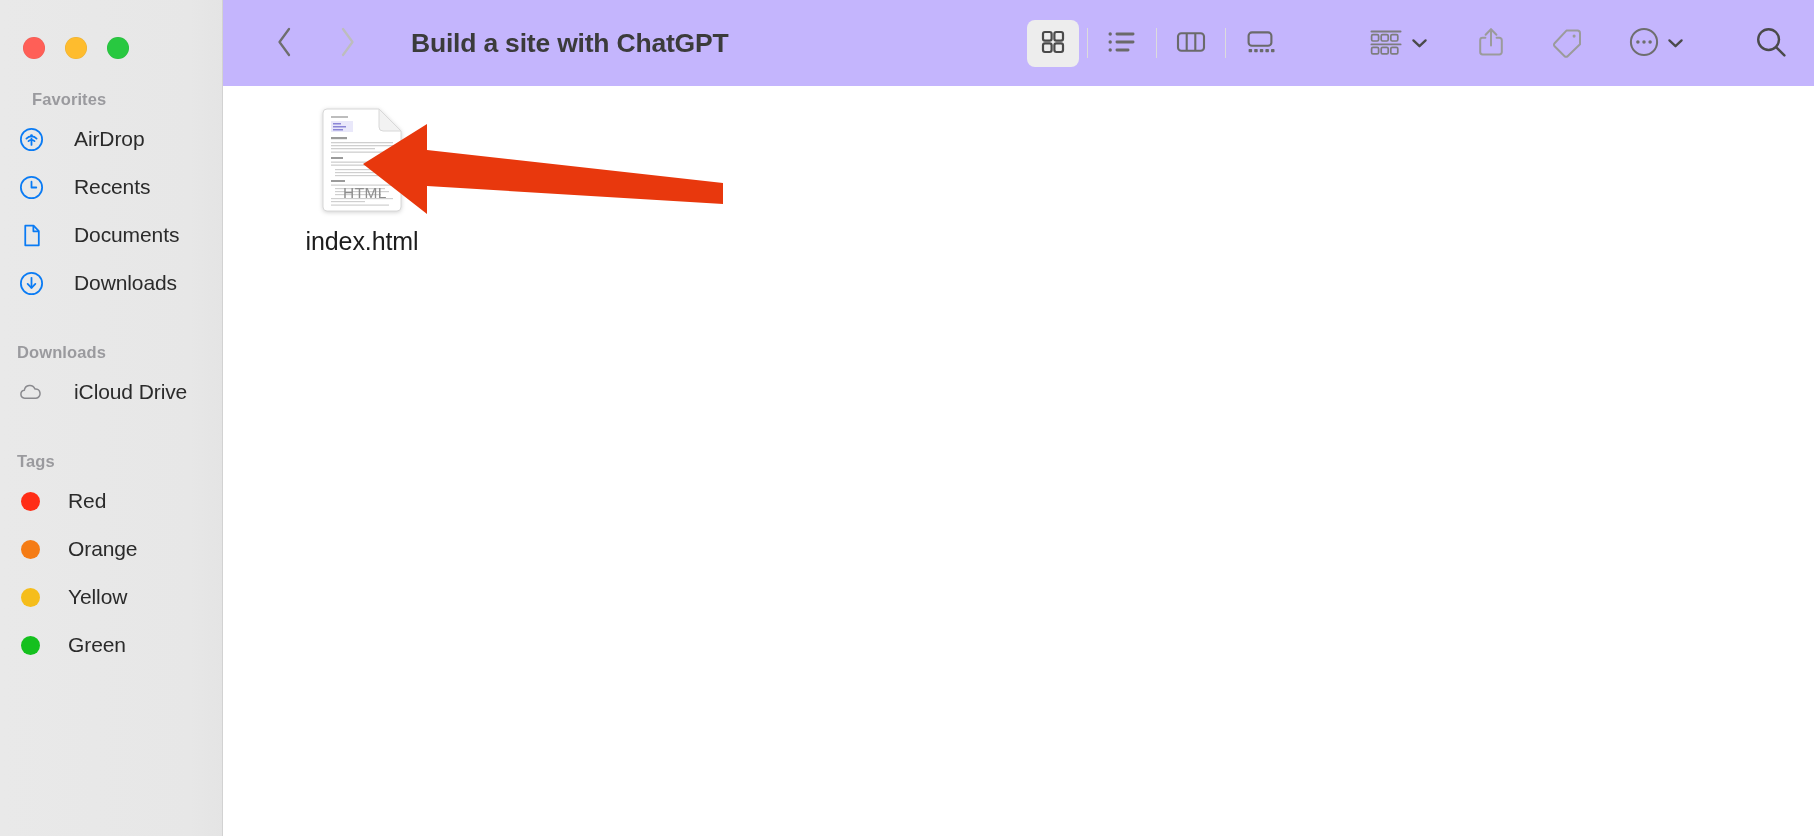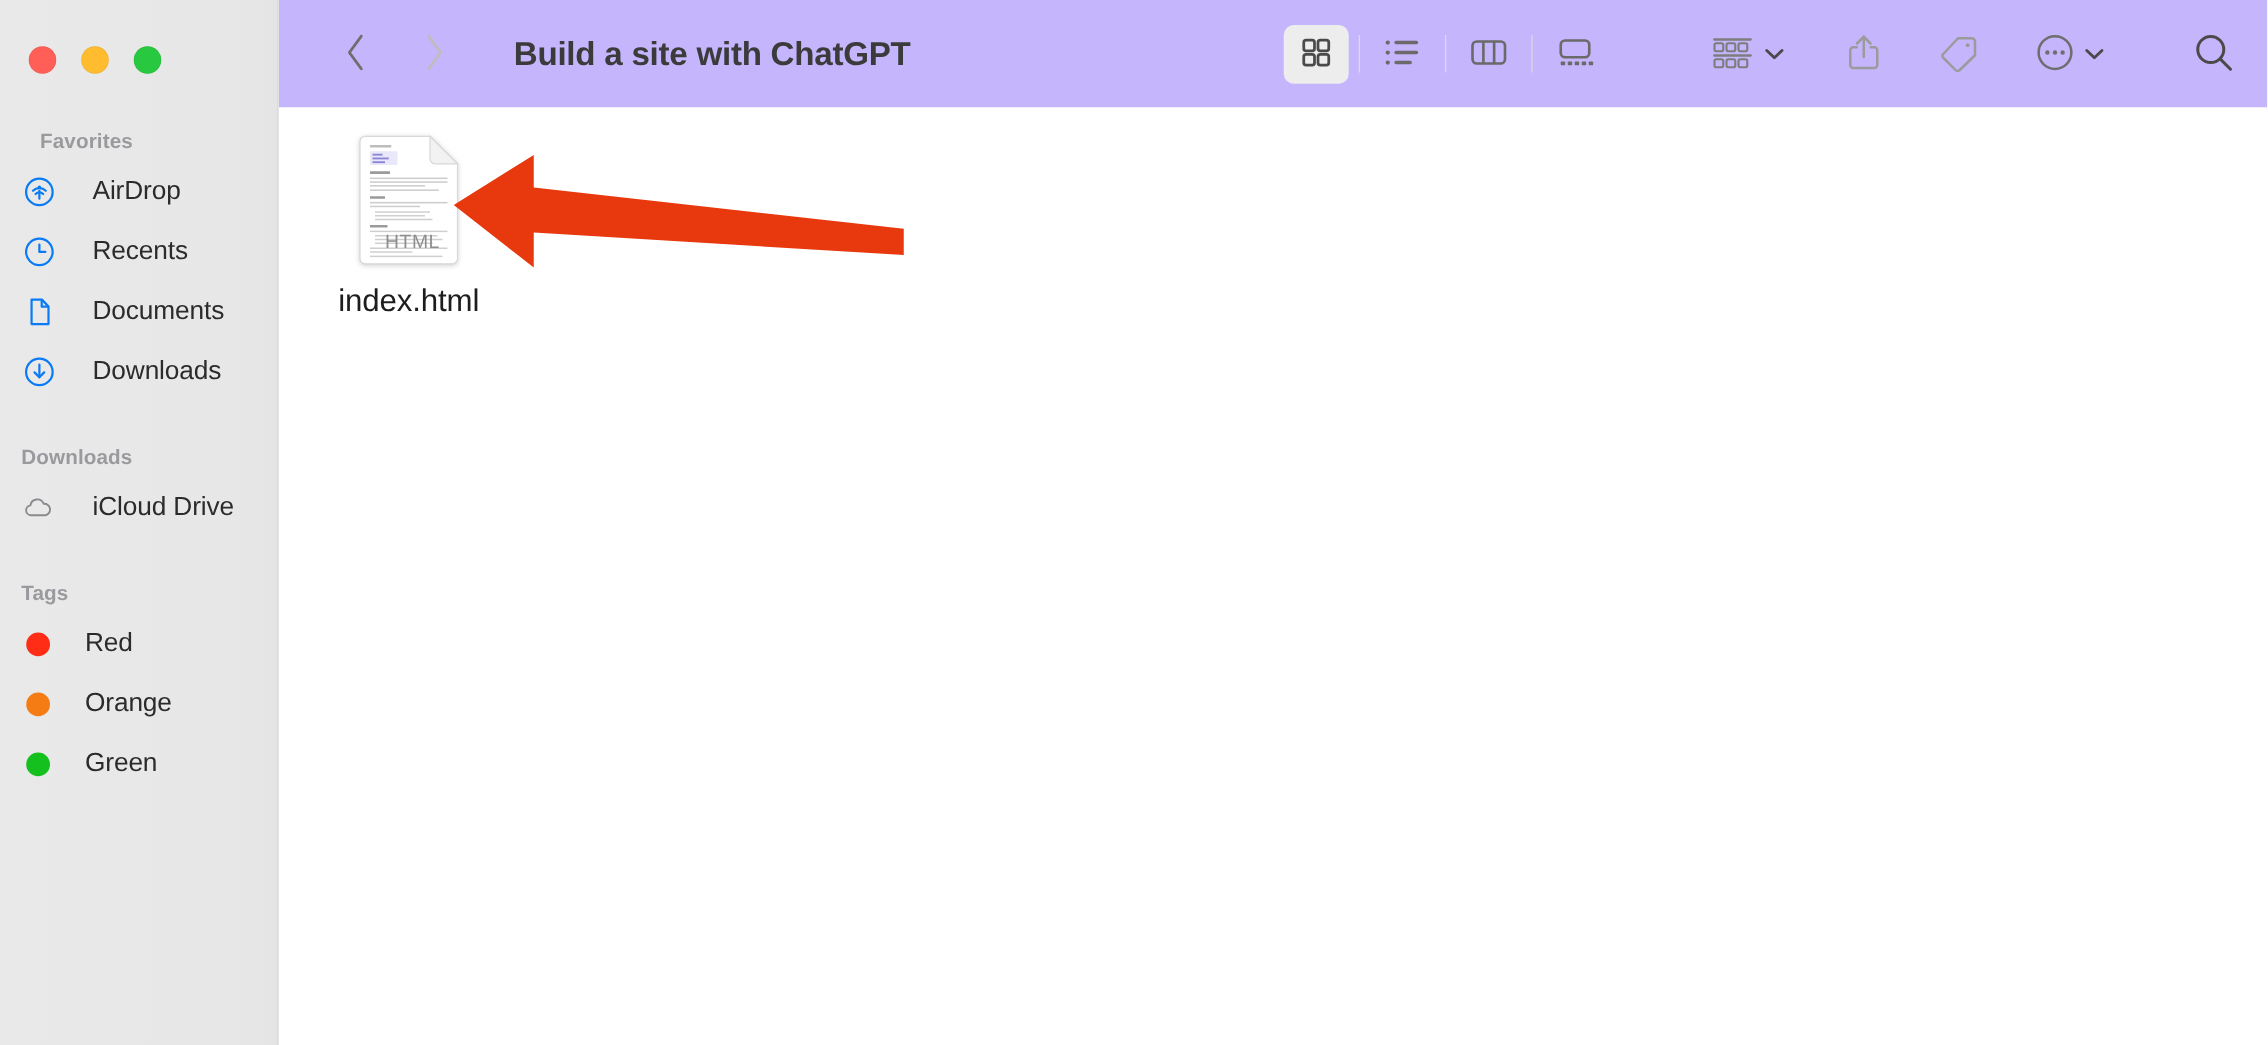--- a/index.html
+++ b/index.html
@@ -55,21 +55,21 @@
   .tl-min    { background: #febc2e; box-shadow: inset 0 0 0 0.5px rgba(0,0,0,0.07); }
   .tl-max    { background: #28c840; box-shadow: inset 0 0 0 0.5px rgba(0,0,0,0.07); }
 
   .section-header {
     font-size: 16.5px;
     font-weight: 700;
     color: #9a9a9e;
     padding: 0 0 0 17px;
     letter-spacing: 0.1px;
   }
-  #fav-header    { margin-top: 40px; padding-left: 32px; }
+  #fav-header    { margin-top: 26px; padding-left: 32px; }
   #loc-header    { margin-top: 36px; }
   #tags-header   { margin-top: 36px; }
 
   .side-list { list-style: none; margin-top: 6px; }
 
   .side-item {
     display: flex;
     align-items: center;
     height: 48px;
     padding-left: 18px;
@@ -175,21 +175,21 @@
     padding: 0 4px;
   }
 
   .chev-down { margin-left: 7px; display: flex; align-items: center; }
 
   
   #content {
     position: relative;
     height: 750px;
     background: #ffffff;
-    padding: 22px 0 0 24px;
+    padding: 22px 0 0 59px;
   }
 
   .file-cell {
     width: 160px;
     display: flex;
     flex-direction: column;
     align-items: center;
     cursor: default;
   }
 
@@ -293,20 +293,24 @@
 
     <div class="section-header" id="tags-header">Tags</div>
     <ul class="side-list">
       <li class="side-item tag-item">
         <span class="tag-dot" style="background:#ff2d16"></span>
         <span class="side-label">Red</span>
       </li>
       <li class="side-item tag-item">
         <span class="tag-dot" style="background:#f57c15"></span>
         <span class="side-label">Orange</span>
+      </li>
+      <li class="side-item tag-item">
+        <span class="tag-dot" style="background:#f5bd1b"></span>
+        <span class="side-label">Yellow</span>
       </li>
       <li class="side-item tag-item">
         <span class="tag-dot" style="background:#14c01e"></span>
         <span class="side-label">Green</span>
       </li>
     </ul>
   </aside>
 
   <section id="main">
 

